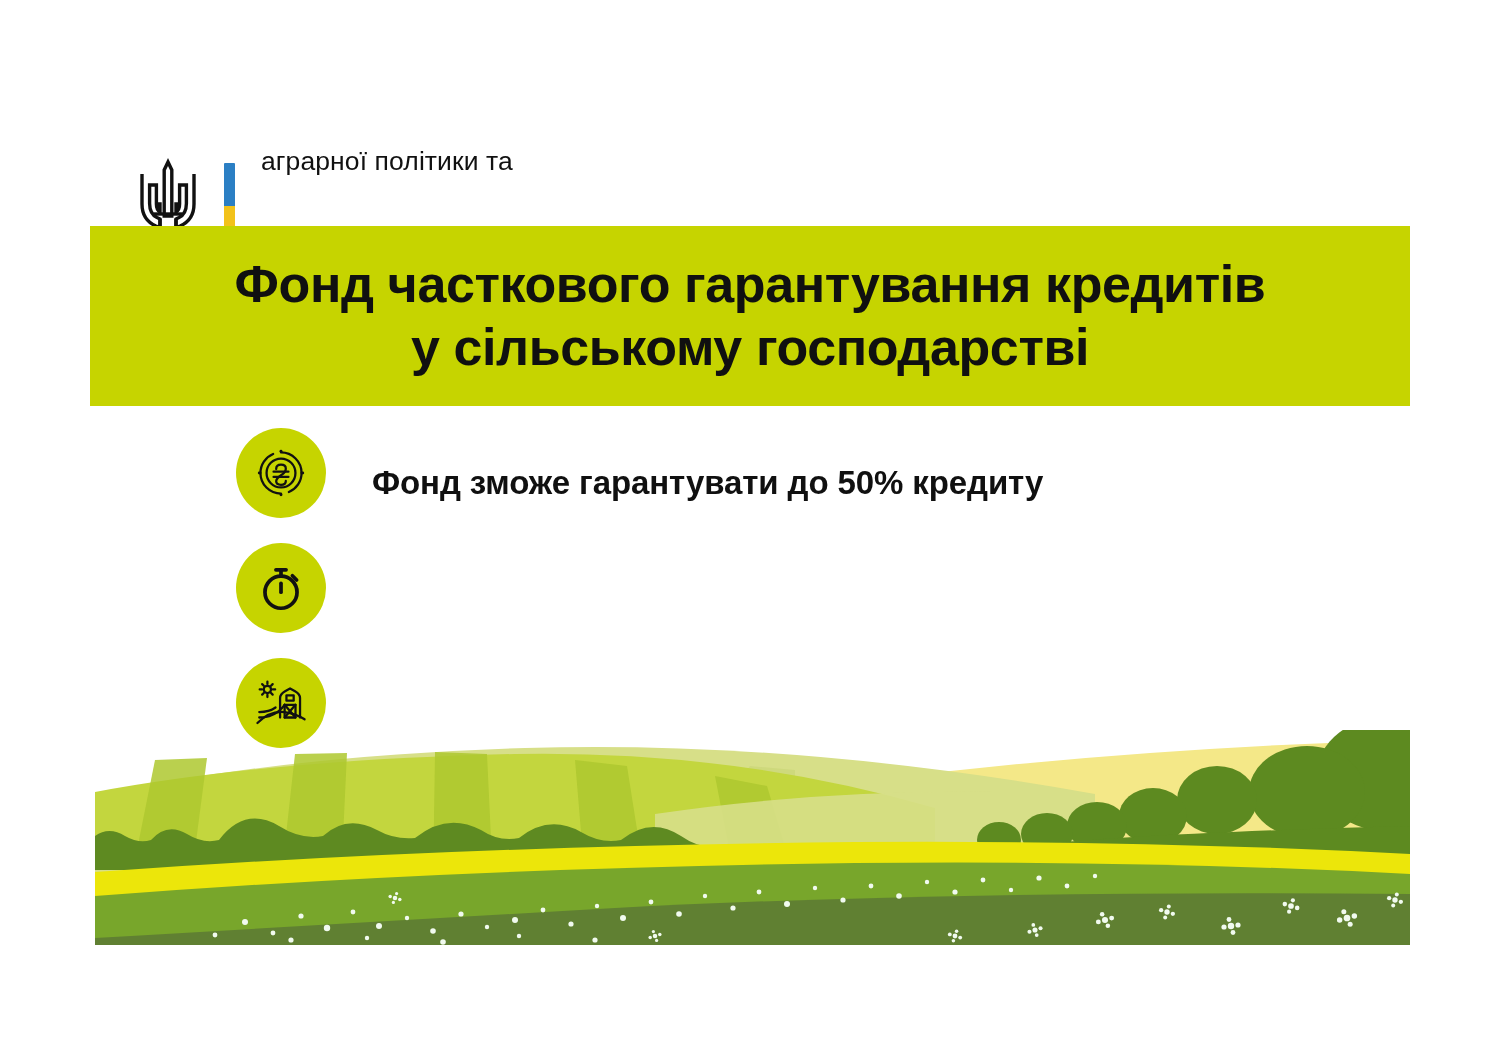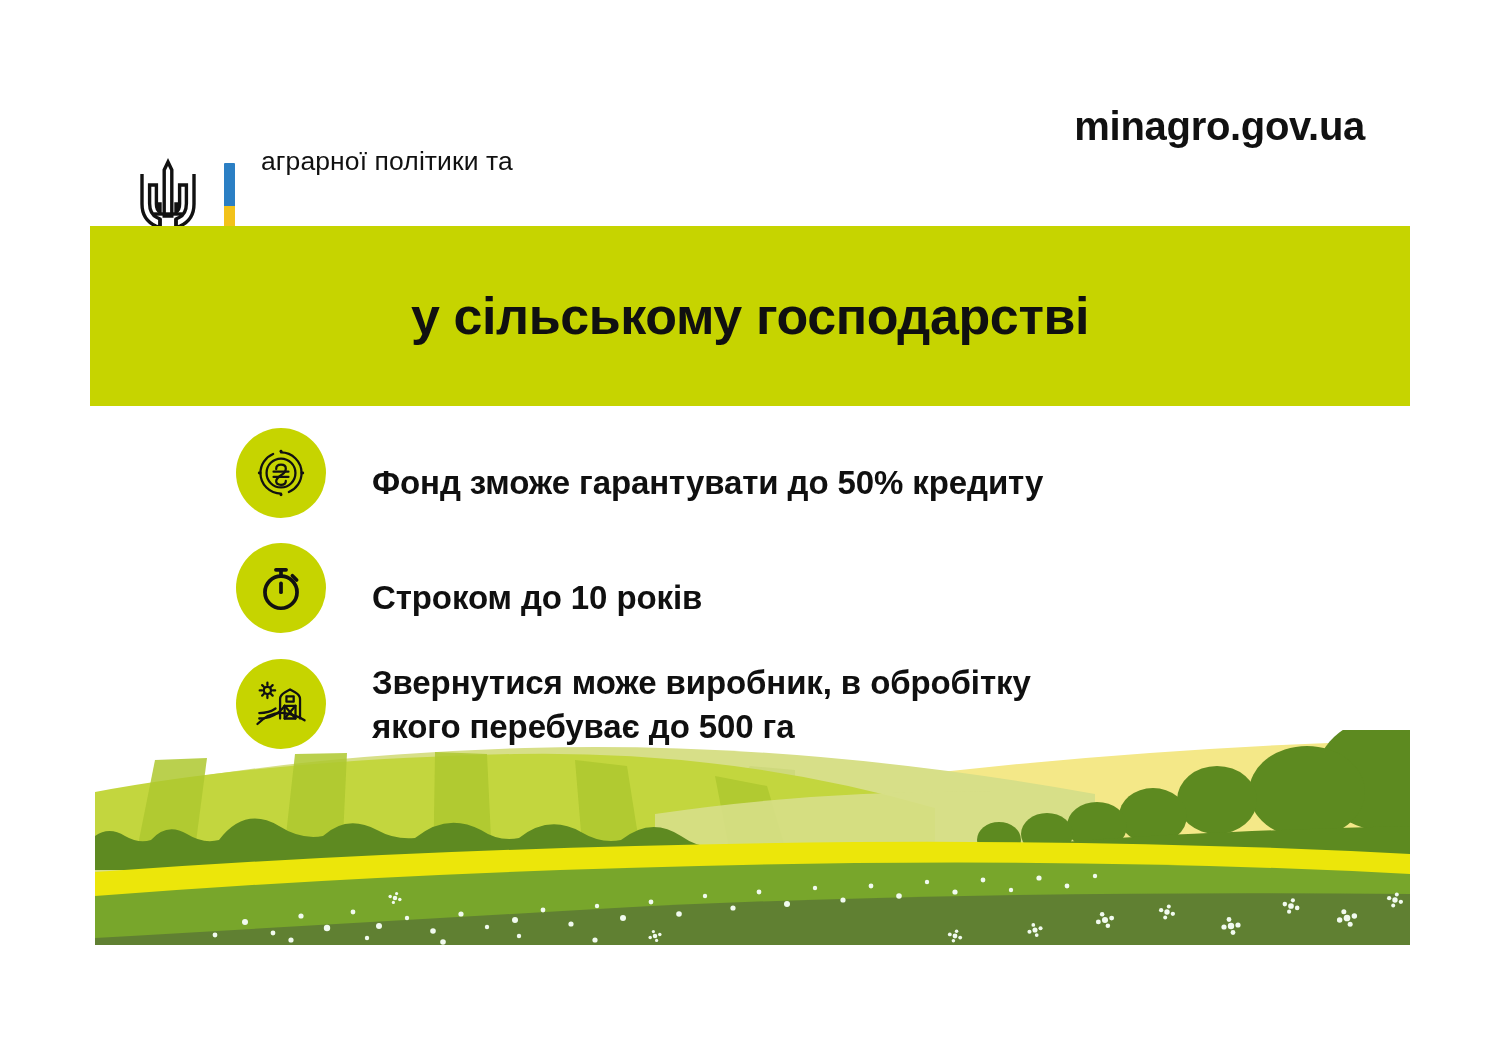--- a/index.html
+++ b/index.html
@@ -167,24 +167,24 @@
       <span class="blue"></span>
       <span class="yellow"></span>
     </span>
 
     <div id="ministry-name">
       <span class="mline">аграрної політики та</span>
       <span class="mline">продовольства України</span>
     </div>
   </div>
 
-  <div id="site-url">minagro.gov.ua</div>
 </div>
 
 <div id="title-band">
+  <span class="tline">Фонд часткового гарантування кредитів</span>
   <span class="tline">у сільському господарстві</span>
 </div>
 
 <div id="bullets">
 
   <div class="bullet-row">
     <span class="bullet-icon">
       <svg viewBox="0 0 64 64" width="56" height="56" aria-hidden="true">
         <g fill="none" stroke="#111111" stroke-width="2.6" stroke-linecap="round">
           <circle cx="32" cy="32" r="16.5"></circle>
@@ -217,23 +217,20 @@
       <svg viewBox="0 0 64 64" width="54" height="54" aria-hidden="true">
         <g fill="none" stroke="#111111" stroke-width="4.4" stroke-linecap="round" stroke-linejoin="round">
           <circle cx="32" cy="37" r="19"></circle>
           <path d="M32 26.5 L32 37"></path>
           <path d="M26 10.5 L38 10.5"></path>
           <path d="M32 10.5 L32 18"></path>
           <path d="M45.5 17.5 L50.5 22.5"></path>
         </g>
       </svg>
     </span>
-    <div class="bullet-text">
-      <span class="bline">Строком до 10 років</span>
-    </div>
   </div>
 
   <div class="bullet-row two-line">
     <span class="bullet-icon">
       <svg viewBox="0 0 64 64" width="58" height="58" aria-hidden="true">
         <g fill="none" stroke="#111111" stroke-width="2.5" stroke-linecap="round" stroke-linejoin="round">
 
           <circle cx="17" cy="17" r="4"></circle>
           <path d="M17 8.5 L17 11"></path>
           <path d="M17 23 L17 25.5"></path>
@@ -249,24 +246,20 @@
           <rect x="36" y="34" width="12" height="14"></rect>
           <path d="M36 34 L48 48"></path>
           <path d="M48 34 L36 48"></path>
 
           <path d="M8 48 Q20 48 28 42 Q33 38.4 36 34"></path>
           <path d="M8 42 Q19 42 26 37"></path>
           <path d="M6 54 Q20 40 36 42 Q48 43.5 58 50"></path>
         </g>
       </svg>
     </span>
-    <div class="bullet-text">
-      <span class="bline">Звернутися може виробник, в обробітку</span>
-      <span class="bline">якого перебуває до 500 га</span>
-    </div>
   </div>
 
 </div>
 
 <div id="landscape">
   <svg viewBox="0 0 1315 215" preserveAspectRatio="none" aria-hidden="true">
     <defs>
       <clipPath id="frame">
         <rect x="0" y="0" width="1315" height="215"></rect>
       </clipPath>

